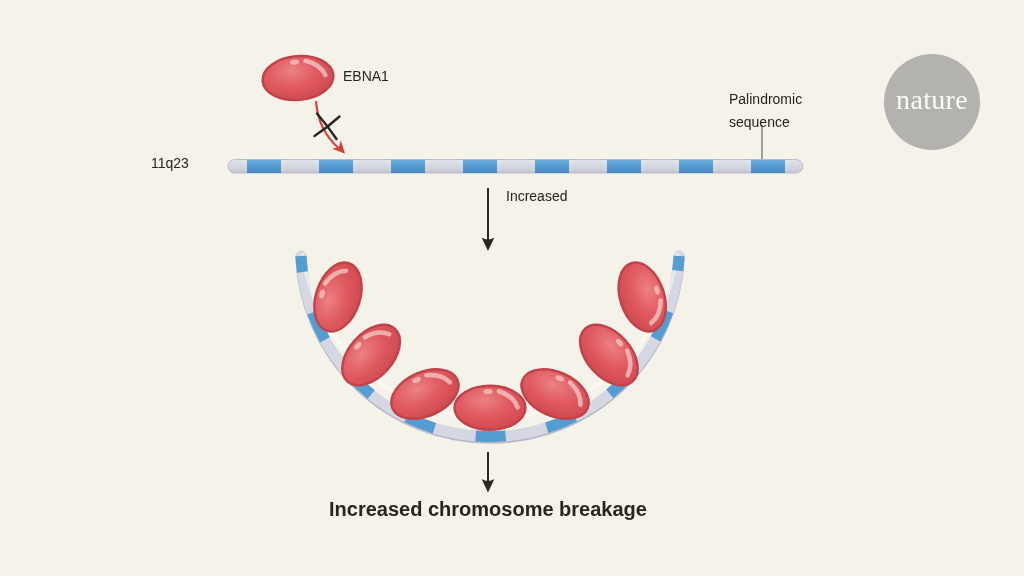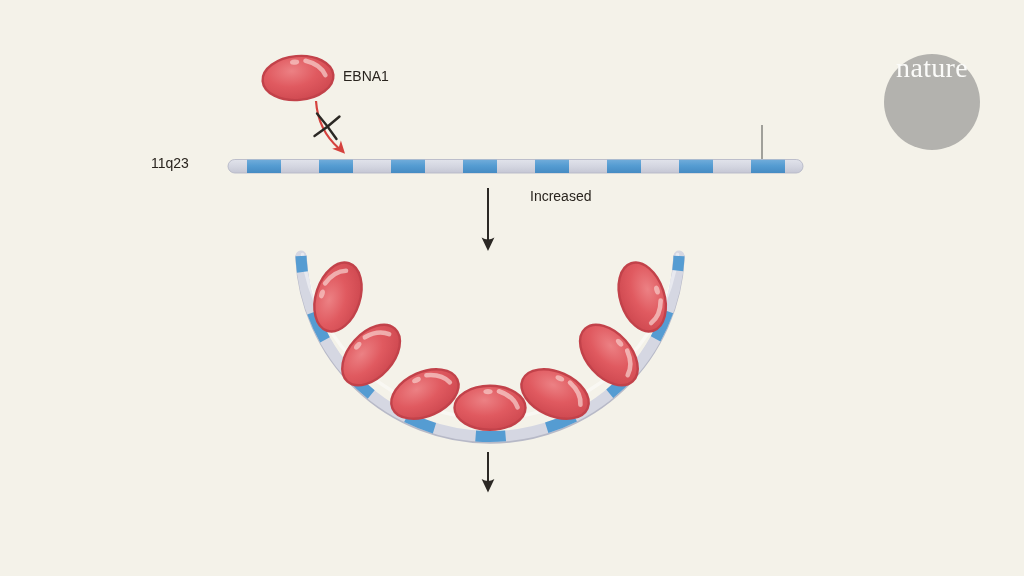--- a/index.html
+++ b/index.html
@@ -20,33 +20,33 @@
   .label {
     position: absolute;
     font-size: 14px;
     line-height: 23px;
     color: var(--text, #29241e);
     white-space: nowrap;
   }
   .label-ebna1        { left: 343px; top: 65px; }
   .label-locus        { left: 151px; top: 152px; }
   .label-palindromic  { left: 729px; top: 88px; }
-  .label-expression   { left: 506px; top: 185px; margin-left: 24px; }
+  .label-expression   { left: 506px; top: 185px; }
   .label-outcome {
     left: 308px; top: 498px; width: 360px;
     text-align: center; font-weight: 700; font-size: 20px;
   }
 
   .nature-logo {
     position: absolute;
     left: 884px; top: 54px;
     width: 96px; height: 96px;
     border-radius: 50%;
     background: var(--logo-circle, #b3b2ae);
-    display: flex; align-items: flex-start; justify-content: center;
+    display: flex; align-items: center; justify-content: center;
   }
   .nature-logo span {
     font-family: "Liberation Serif", serif;
     font-size: 28px;
     letter-spacing: 0.3px;
     color: var(--logo-text, #fbfbf9);
     transform: translateY(-2px);
   }
 
   
@@ -136,23 +136,28 @@
     <g>
       <line class="arrow-black" x1="488" y1="452" x2="488" y2="481" stroke-width="2"></line>
       <path class="arrow-black-head" d="M 488 492.5 L 481.6 479 Q 488 483 494.4 479 Z"></path>
     </g>
   </svg>
 
   <div class="label label-ebna1">EBNA1</div>
 
   <div class="label label-locus">11q23</div>
 
+  <div class="label label-palindromic">
+    <div>Palindromic</div>
+    <div>sequence</div>
+  </div>
 
   <div class="label label-expression">
     <div>Increased</div>
   </div>
 
+  <div class="label label-outcome">Increased chromosome breakage</div>
 
   <div class="nature-logo">
     <span>nature</span>
   </div>
 
 </div>
 
 </body></html>

